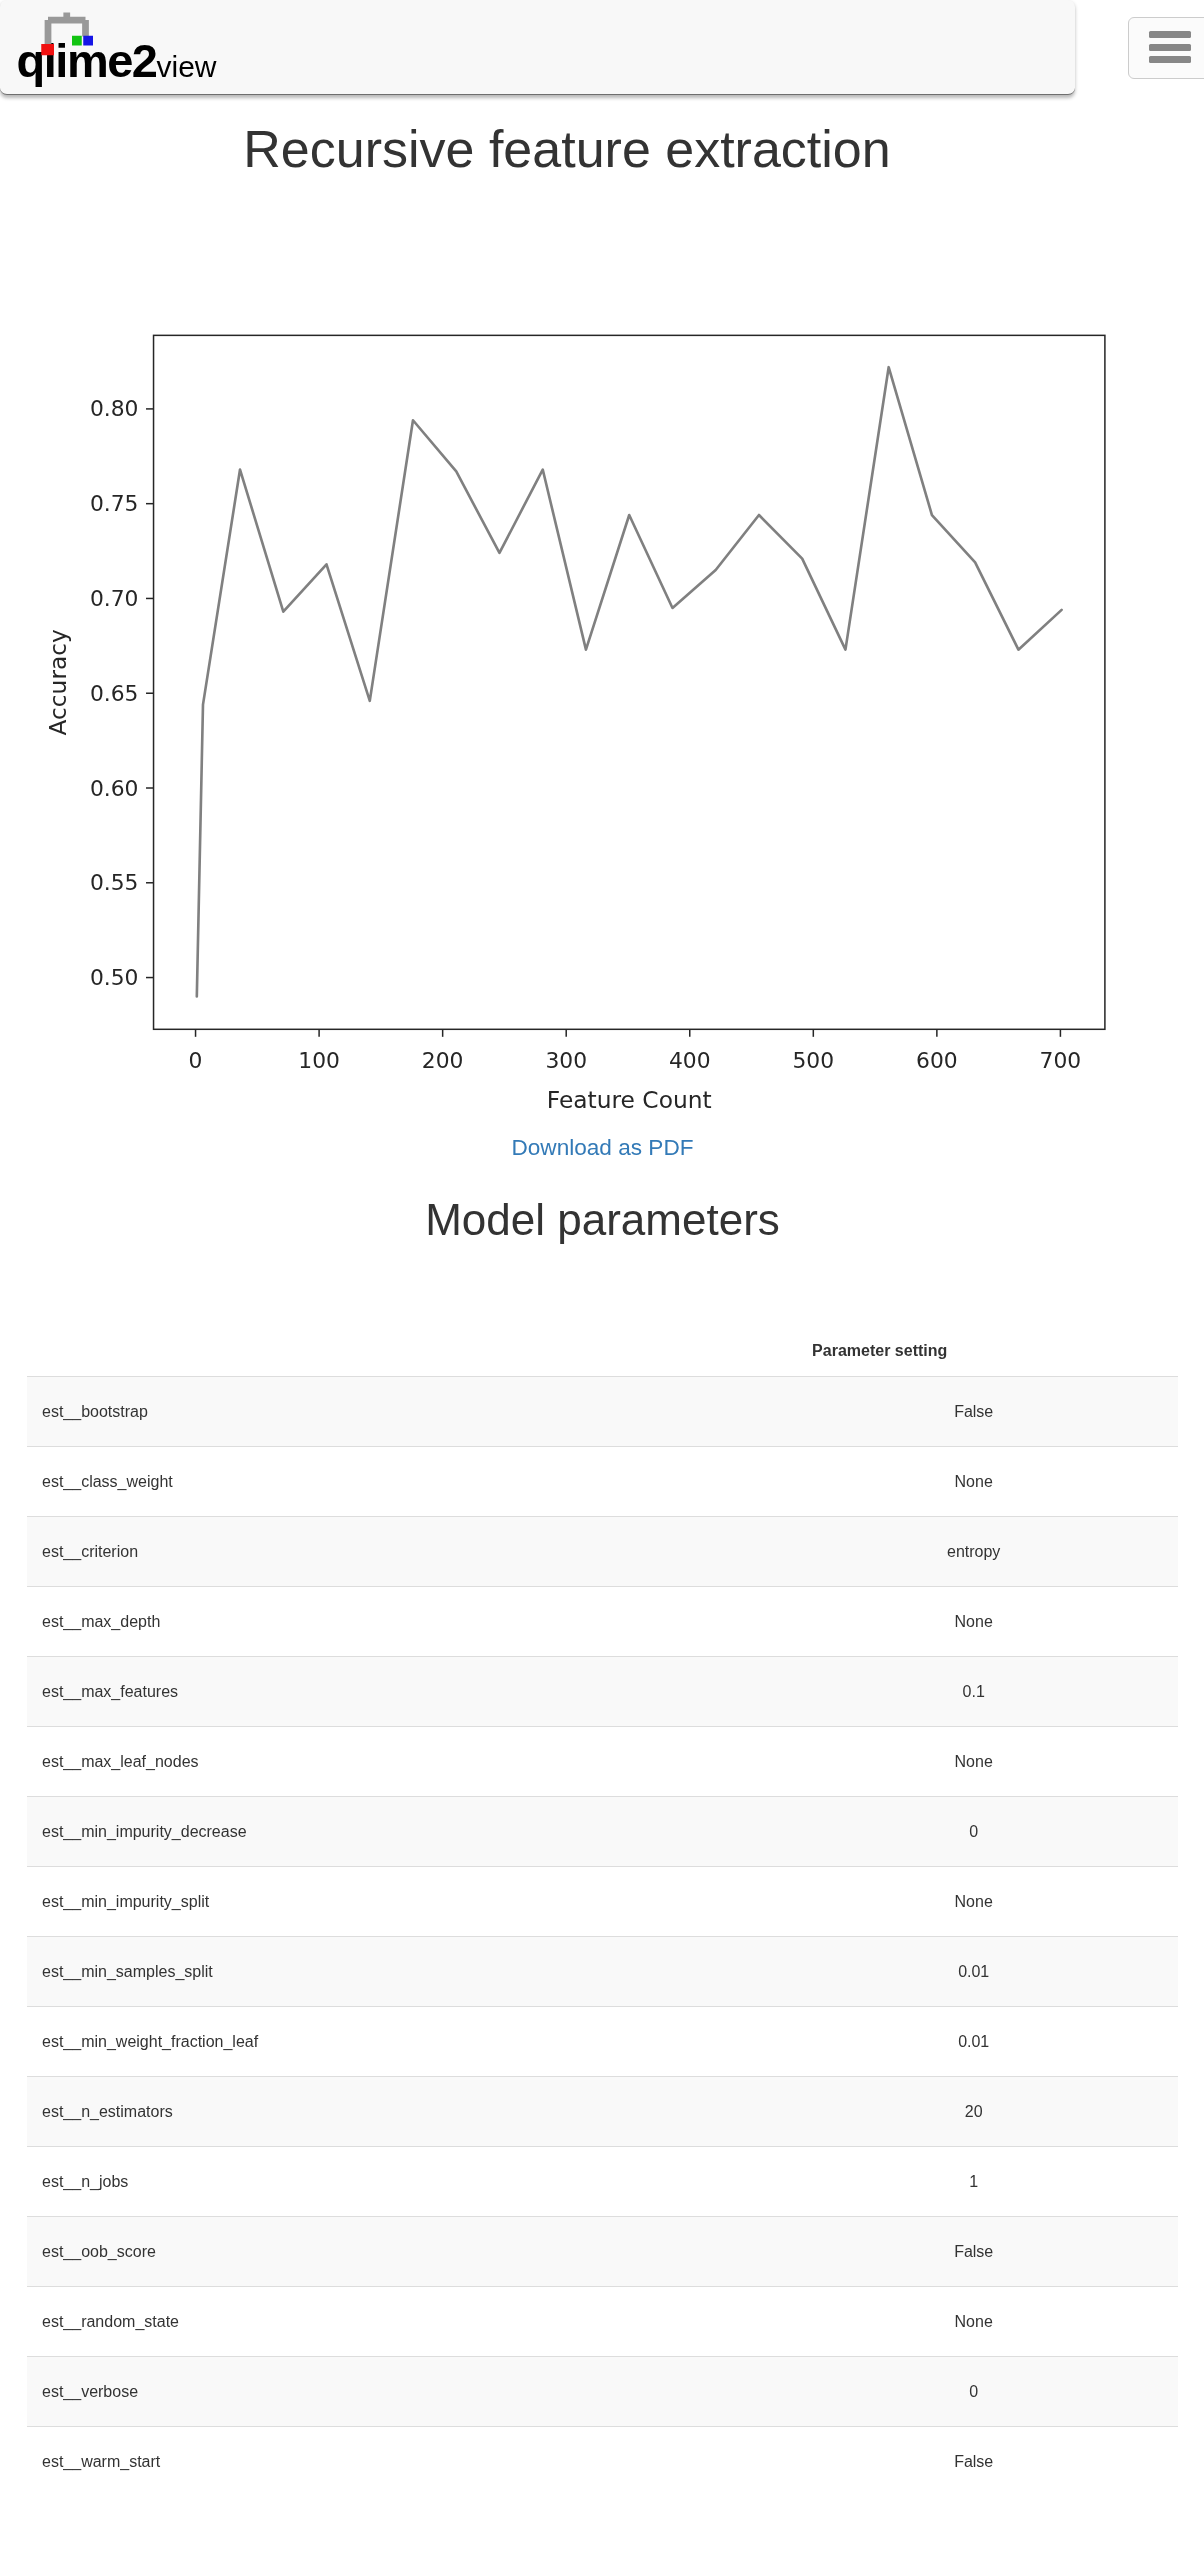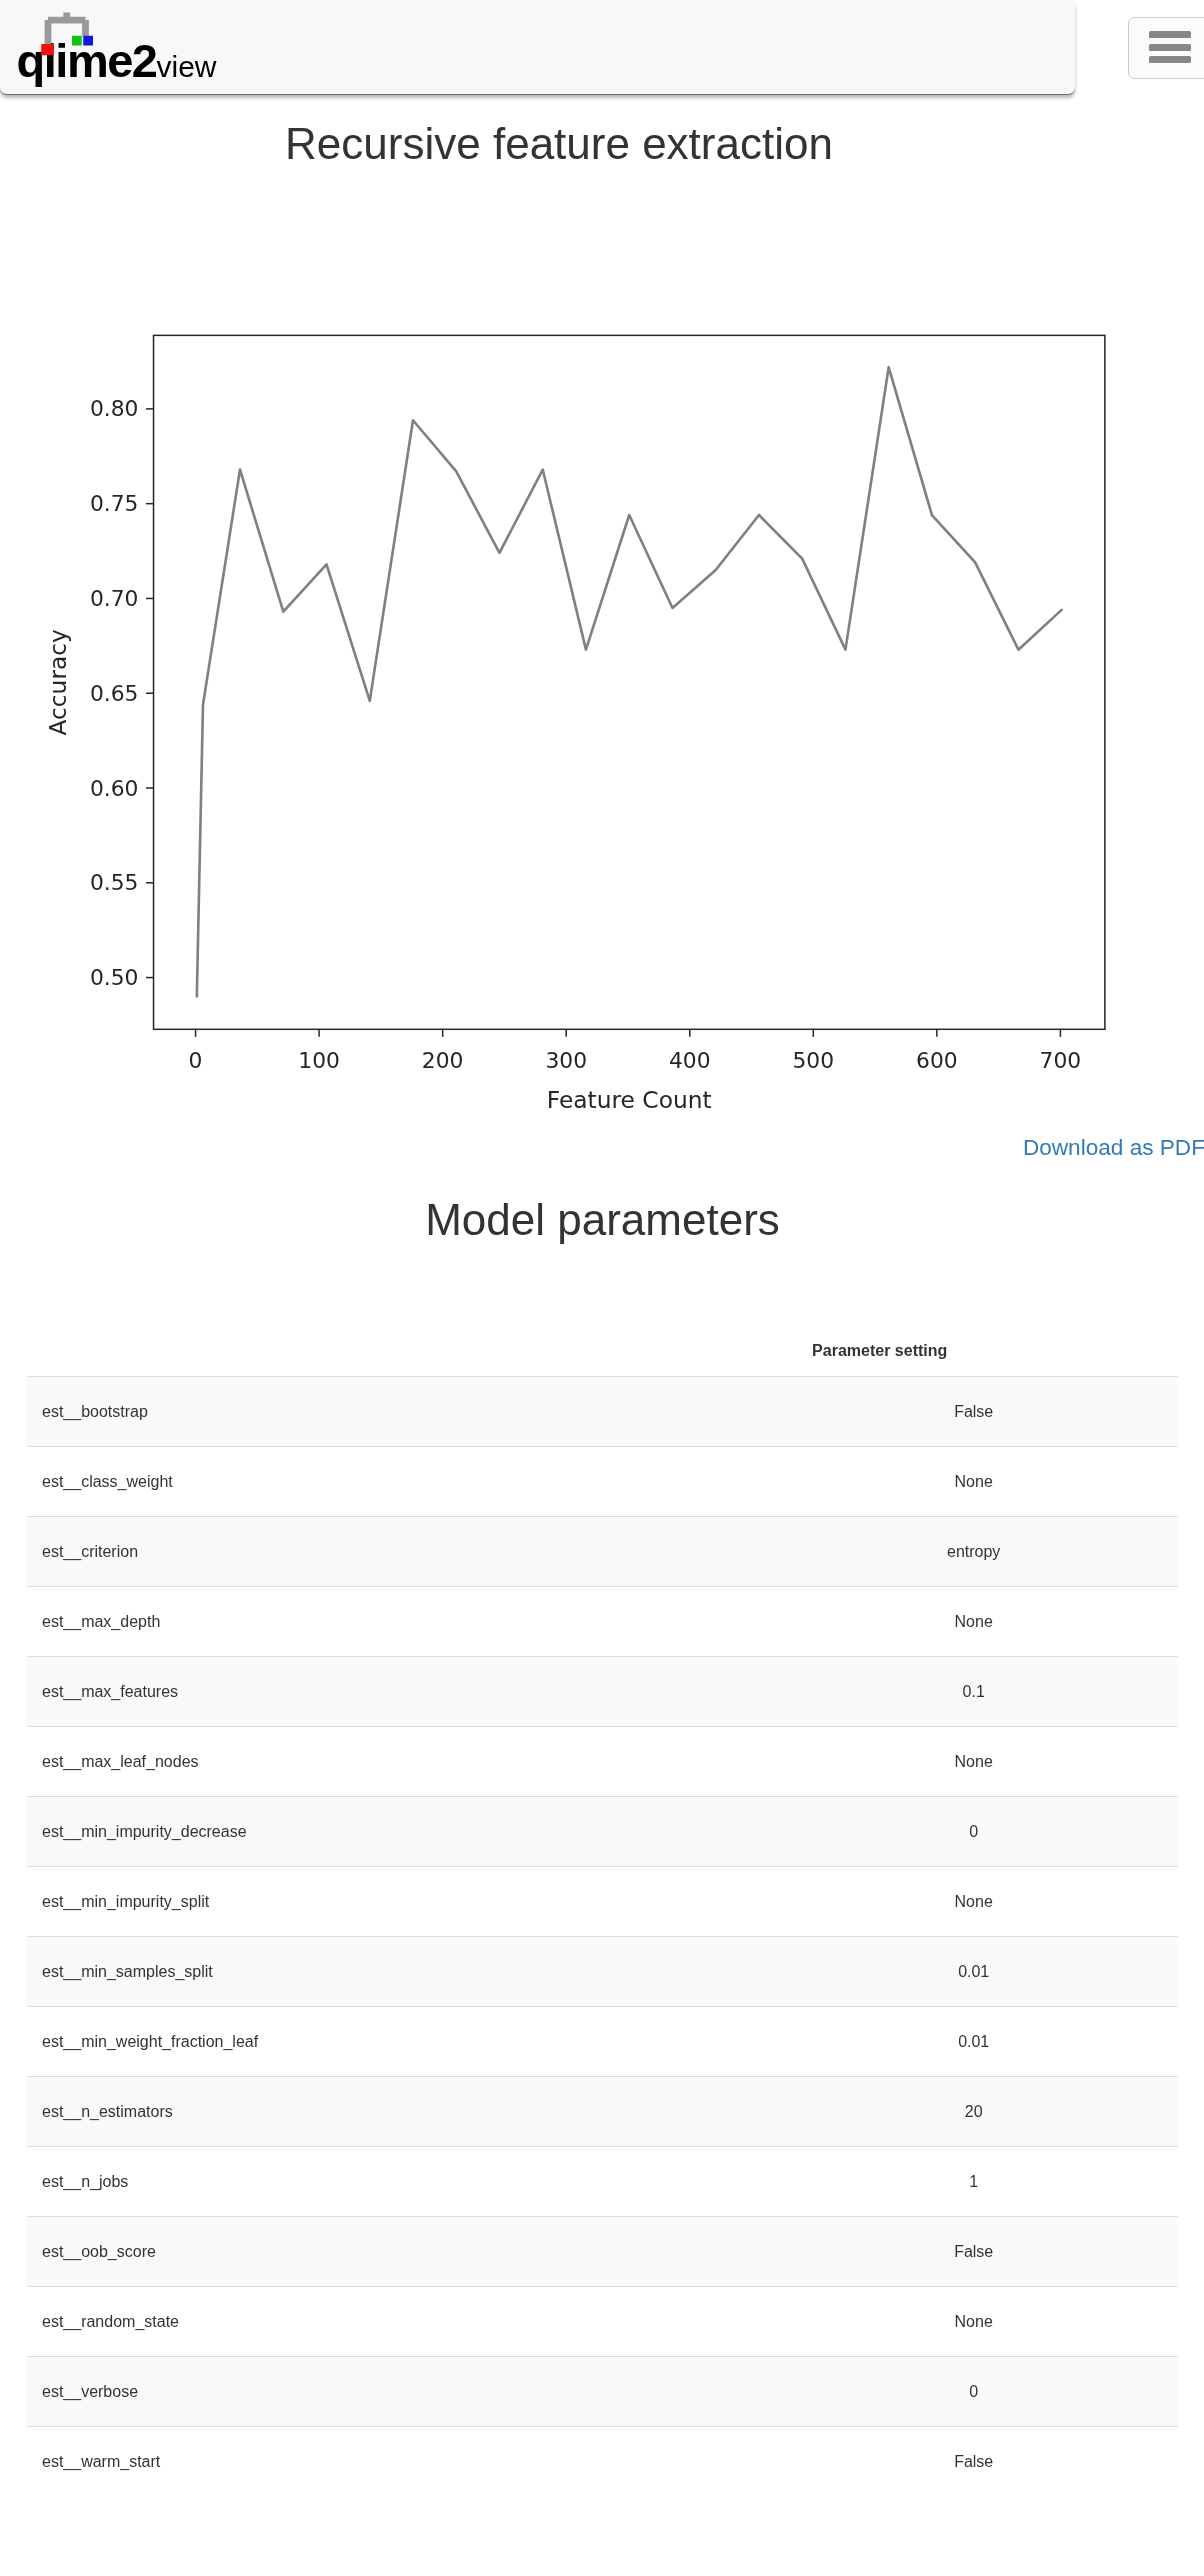--- a/index.html
+++ b/index.html
@@ -20,26 +20,26 @@
   .logo-brand{font-size:47px;font-weight:700;color:#000;letter-spacing:-1.5px;}
   .logo-suffix{font-size:30px;font-weight:400;color:#000;letter-spacing:0px;}
   .menu-btn{
     position:absolute;left:1128px;top:17.3px;width:94px;height:60px;
     border:1.5px solid #cccccc;border-radius:6px;background:#fbfbfb;
   }
   .menu-bar{position:absolute;left:19.6px;width:42px;height:6.8px;border-radius:1.5px;background:#878787;}
   
   .page-title{
     position:absolute;left:0;top:119px;width:1118px;text-align:center;
-    font-size:44px;font-weight:400;color:#333;
+    font-size:52px;font-weight:400;color:#333;padding-left:8px;
   }
   .chart-wrap{position:absolute;left:0;top:324px;width:1205px;height:813px;}
   .chart-wrap svg{font-family:"DejaVu Sans",sans-serif;}
   .download-link{
-    position:absolute;left:0;top:1135px;width:1205px;text-align:right;
+    position:absolute;left:0;top:1135px;width:1205px;text-align:center;
     font-size:22.6px;color:#337ab7;text-decoration:none;cursor:pointer;
   }
   .section-title{
     position:absolute;left:0;top:1195px;width:1205px;text-align:center;
     font-size:44px;font-weight:400;color:#333;
   }
   
   .params-table{
     position:absolute;left:27px;top:1331px;width:1151px;
     border-collapse:collapse;font-size:16px;color:#333;table-layout:fixed;

